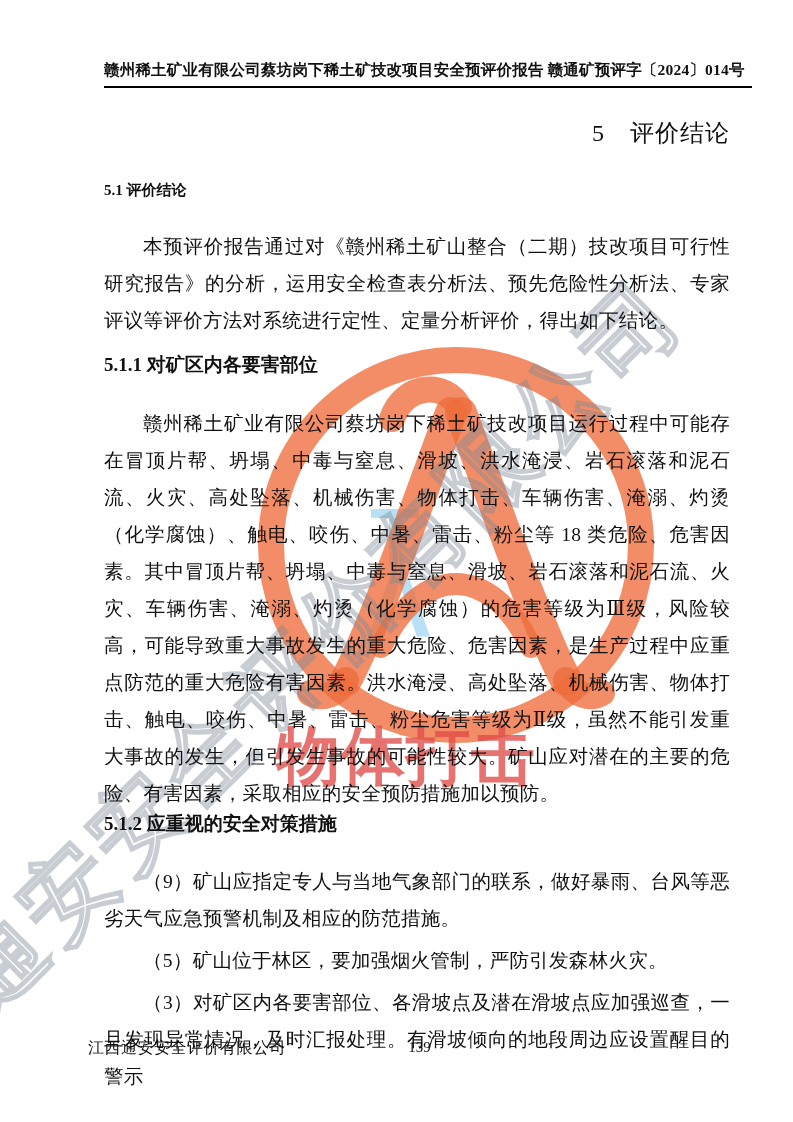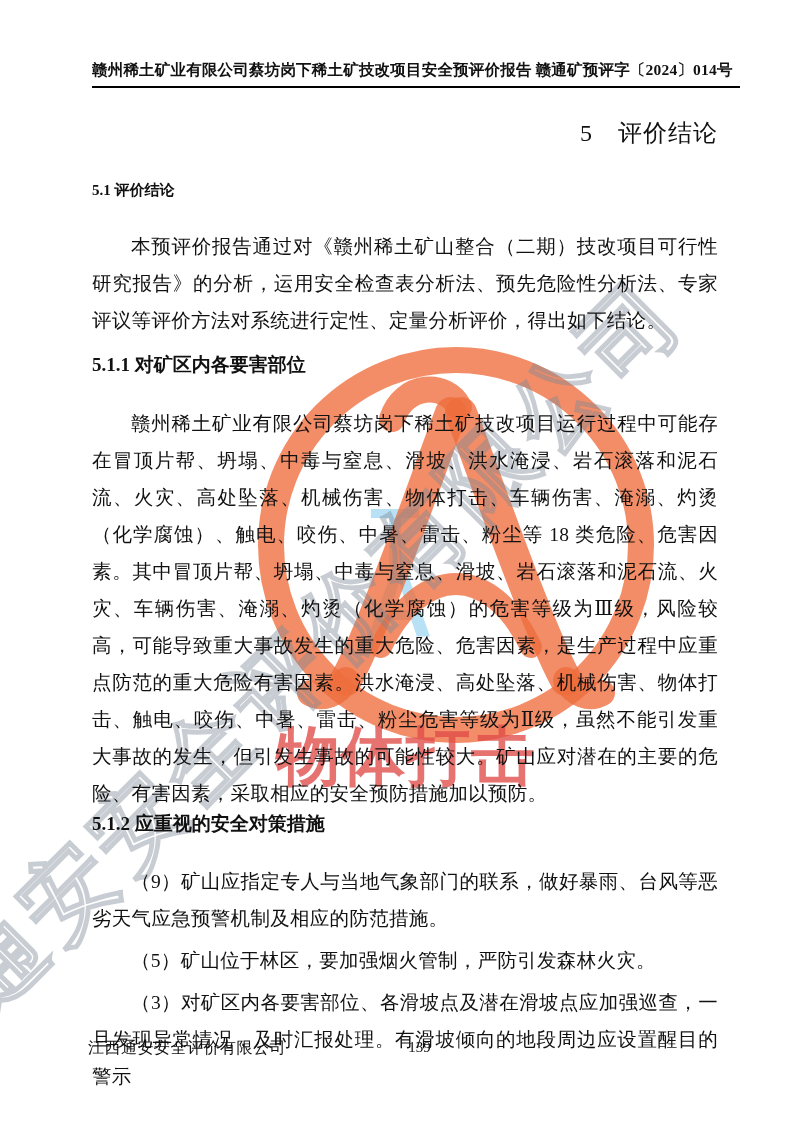--- a/index.html
+++ b/index.html
@@ -25,21 +25,21 @@
     font-weight:bold;font-size:92px;letter-spacing:7px;line-height:1;
     color:transparent;-webkit-text-stroke:2px rgba(125,135,150,0.42);
   }
   .wm-red{
     position:absolute;left:276px;top:724px;
     font-family:"Liberation Sans","DejaVu Sans",sans-serif;
     font-weight:bold;font-size:64px;line-height:1;letter-spacing:1px;
     color:rgba(224,76,72,0.78);white-space:nowrap;
   }
   
-  .doc{position:absolute;left:92px;top:60px;width:626px;z-index:1;}
+  .doc{position:absolute;left:104px;top:60px;width:626px;z-index:1;}
   .page-header{
     width:648px;font-size:15.5px;font-weight:bold;white-space:nowrap;
     border-bottom:2px solid #000;padding-bottom:5px;letter-spacing:0.2px;
   }
   .doc-title{
     margin-top:30px;text-align:right;font-size:24px;font-weight:normal;
     letter-spacing:1px;line-height:1.25;
   }
   .h2{margin-top:33px;font-size:15px;font-weight:bold;line-height:1.25;}
   .h3{font-size:19px;font-weight:bold;line-height:1.25;}

